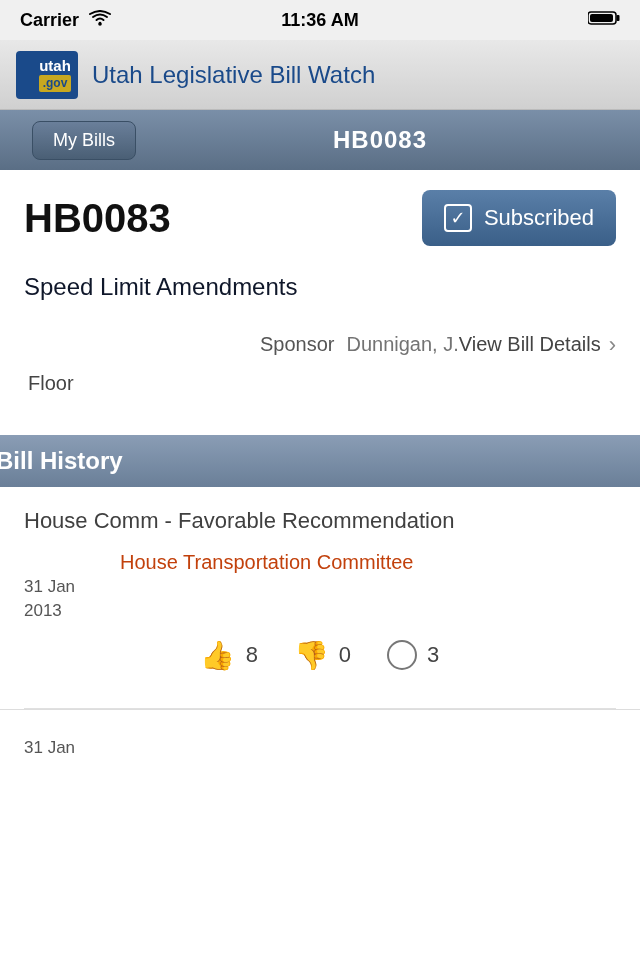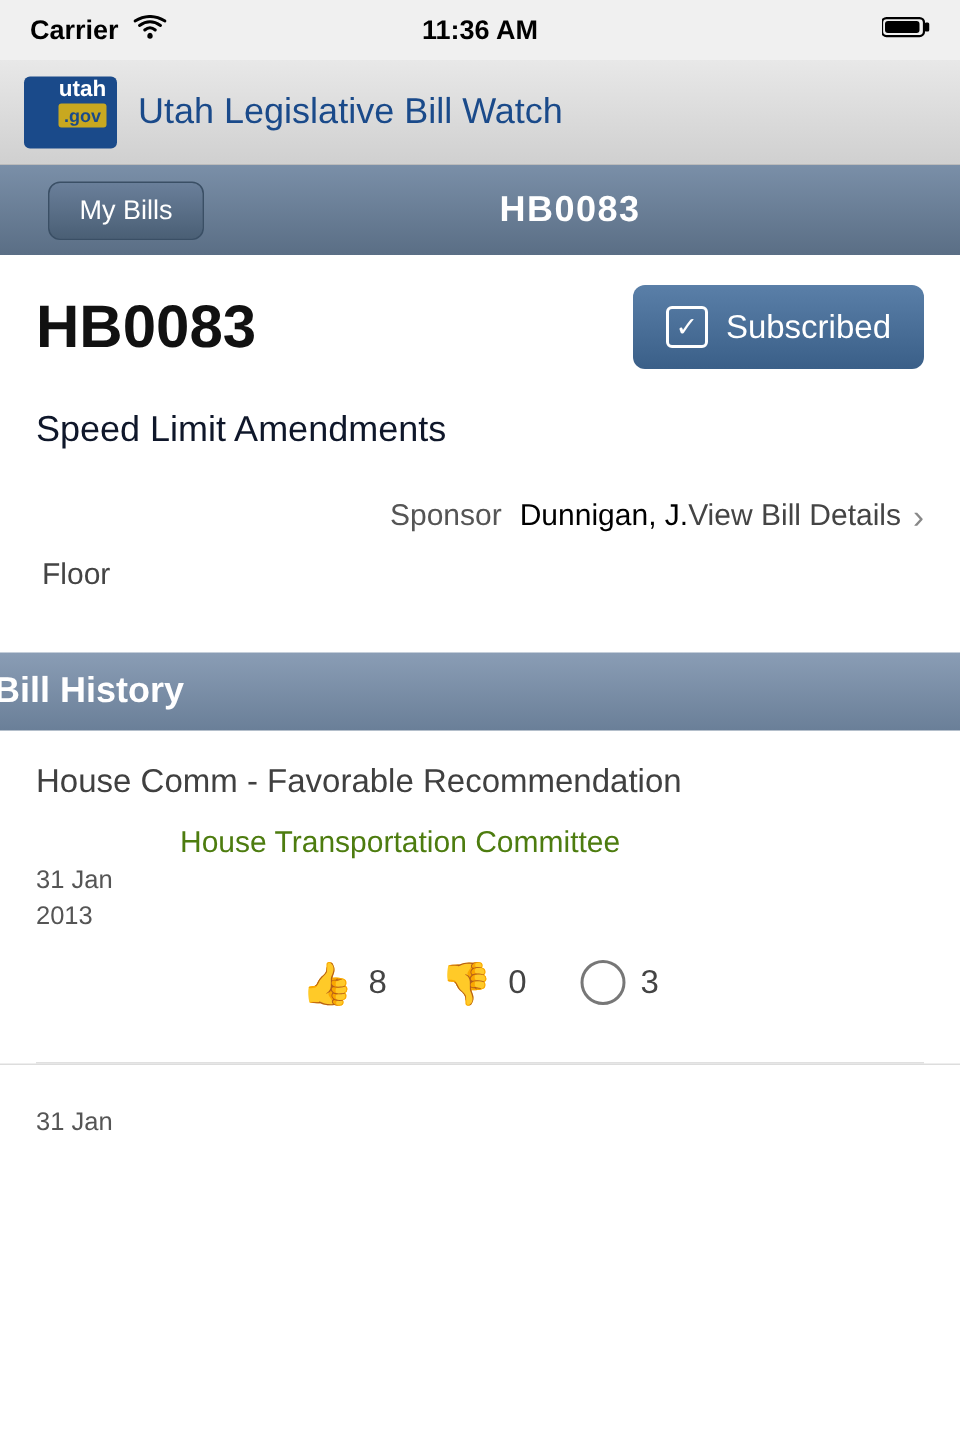--- a/index.html
+++ b/index.html
@@ -41,20 +41,21 @@
       border-bottom: 1px solid #bbb;
     }
     .utah-logo {
       width: 62px;
       height: 48px;
       background: #1a4a8a;
       border-radius: 4px;
       display: flex;
       flex-direction: column;
       align-items: center;
+      justify-content: center;
       color: white;
       font-size: 13px;
       font-weight: bold;
       line-height: 1.2;
       position: relative;
       padding-left: 16px;
     }
     .utah-logo .utah-text { font-size: 15px; font-weight: 900; }
     .utah-logo .gov-text {
       font-size: 12px;
@@ -159,21 +160,21 @@
       display: flex;
       align-items: center;
       gap: 12px;
     }
     .sponsor-label {
       font-size: 20px;
       color: #555;
     }
     .sponsor-name {
       font-size: 20px;
-      color: #000000;
+      color: #737373;
       font-weight: 500;
     }
     .view-bill-details {
       display: flex;
       align-items: center;
       gap: 8px;
       color: #444;
       font-size: 20px;
       cursor: pointer;
     }
@@ -226,21 +227,21 @@
     }
     .history-action {
       font-size: 22px;
       color: #404040;
       font-weight: 500;
       line-height: 1.3;
       margin-bottom: 6px;
     }
     .history-committee {
       font-size: 20px;
-      color: #4d7c0f;
+      color: #c2410c;
     }
 
     
     .reactions-row {
       display: flex;
       align-items: center;
       justify-content: center;
       gap: 36px;
       padding: 16px 0;
     }

